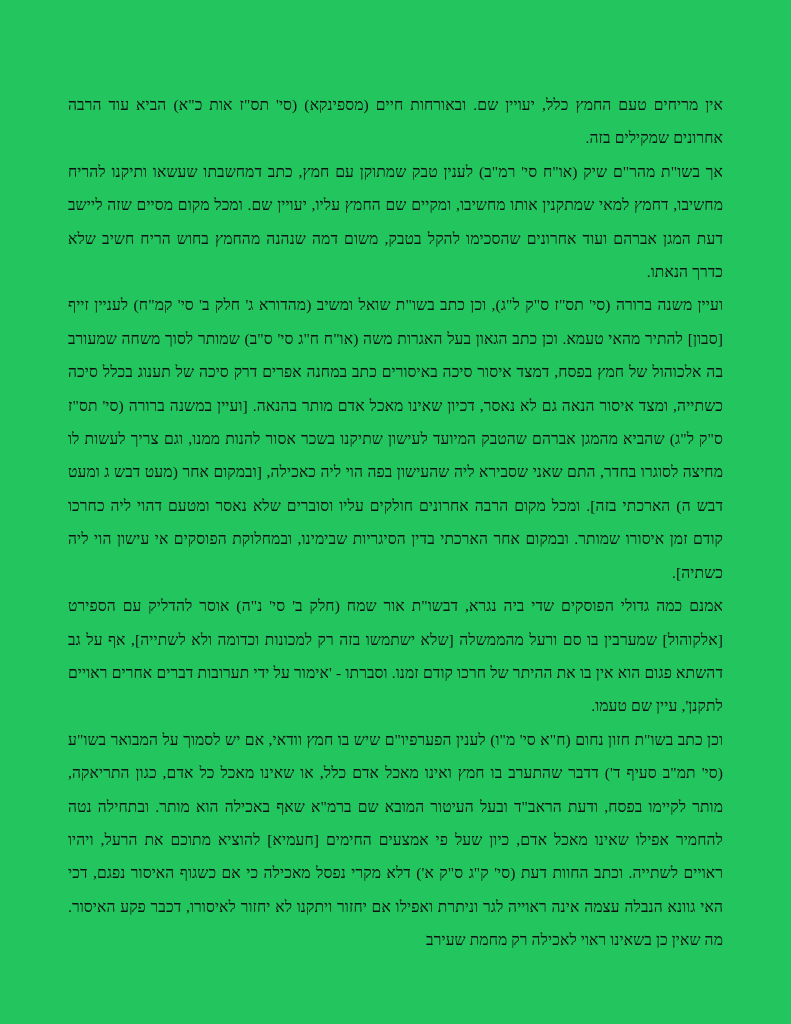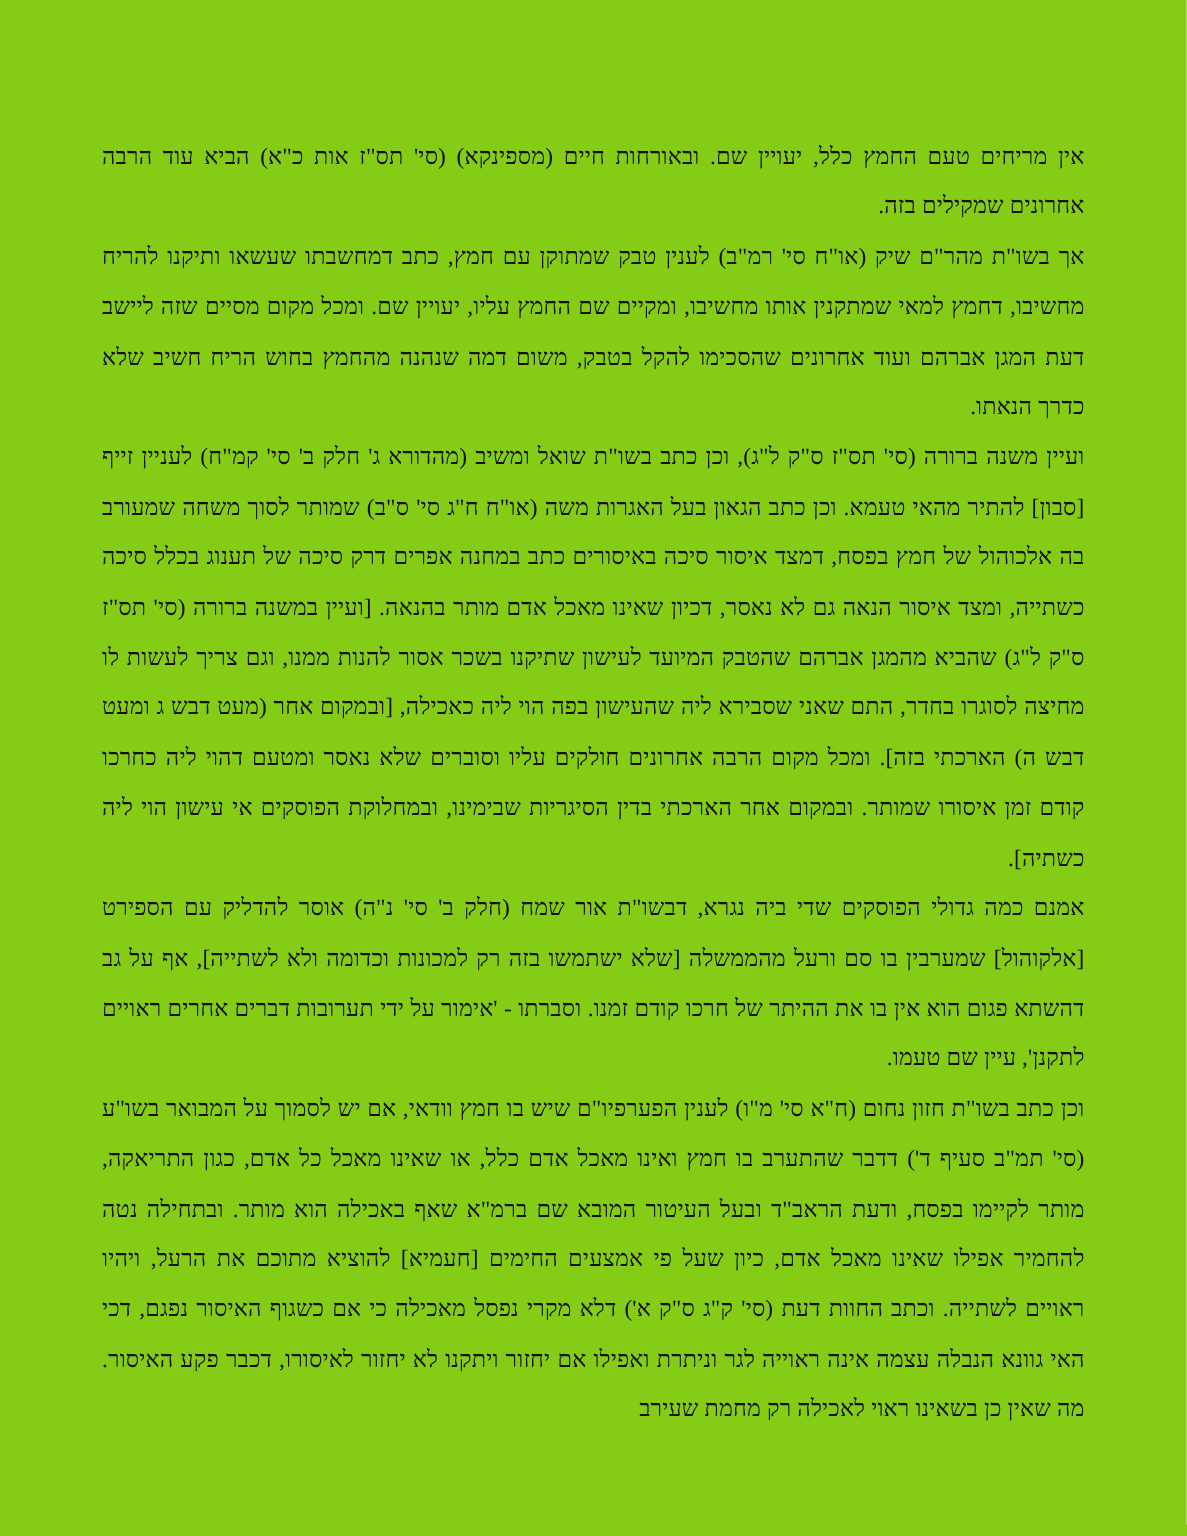--- a/index.html
+++ b/index.html
@@ -12,21 +12,21 @@
     height: 1024px;
     overflow: hidden;
     font-family: "Liberation Serif", "DejaVu Serif", "DejaVu Sans", serif;
     color: #111111;
   }
   .page {
     box-sizing: border-box;
     width: 791px;
     height: 1024px;
     padding: 88px 68px 60px 68px;
-    background: #84cc16;
+    background: #22c55e;
   }
   .doc-body {
     direction: rtl;
     unicode-bidi: embed;
     text-align: justify;
     font-size: 15.6px;
     line-height: 33.4px;
     letter-spacing: 0.1px;
   }
   .doc-body p {

